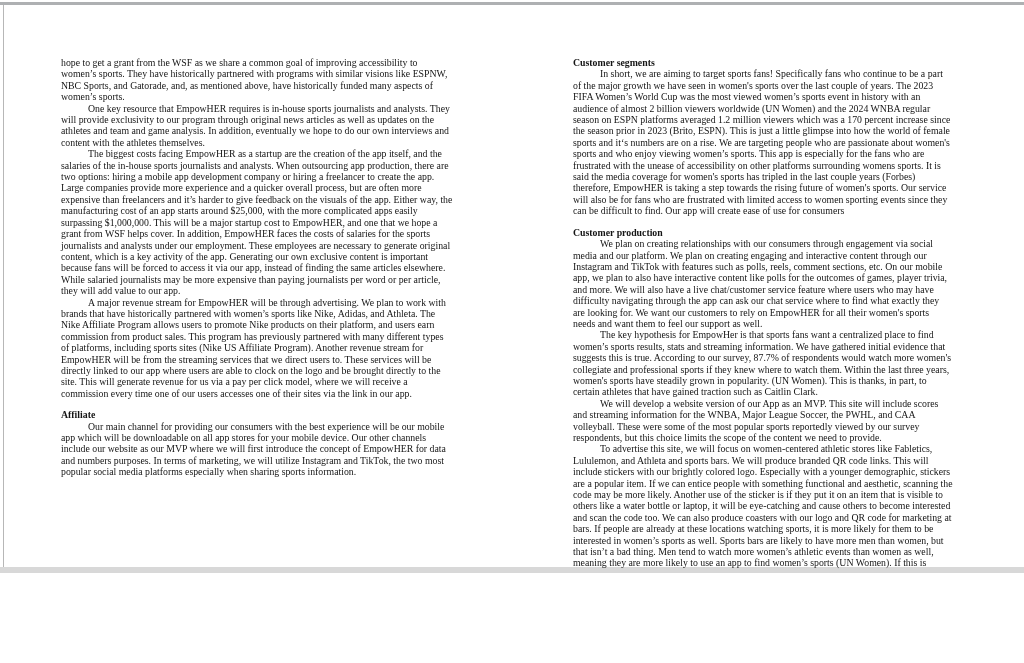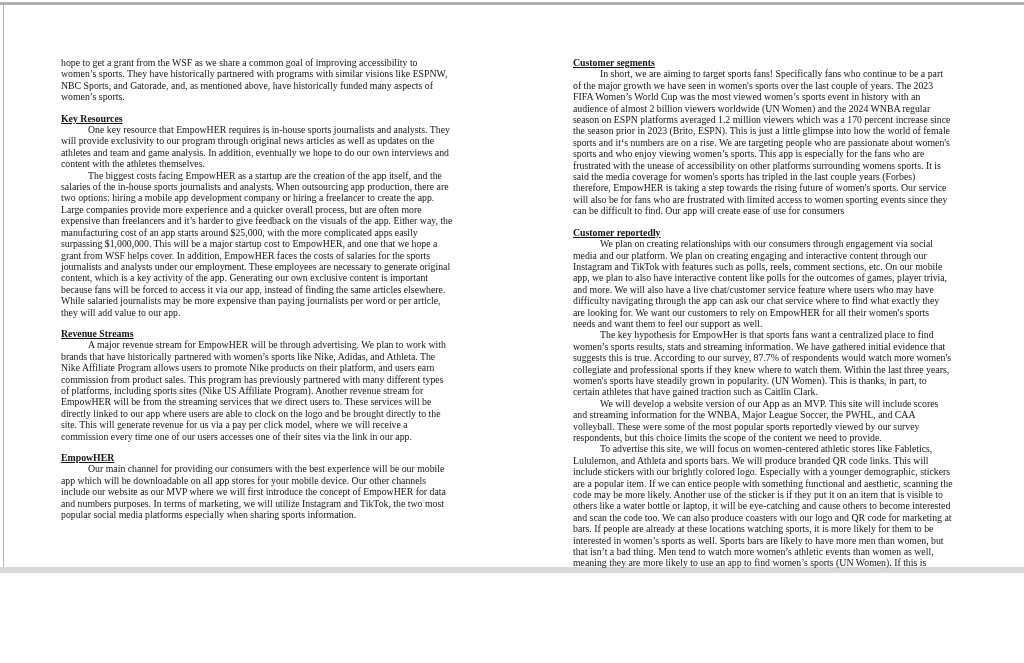--- a/index.html
+++ b/index.html
@@ -37,48 +37,45 @@
     -webkit-hyphens: none; hyphens: none;
   }
   .page-left  { left: 61px;  width: 392px; }
   .page-right { left: 573px; width: 380px; }
   .para {
     margin: 0;
   }
   .para.indent { text-indent: 27px; }
   .heading {
     font-weight: bold;
-    text-decoration: underline;
     margin: 10px 0 0 0;
   }
   .page > :first-child { margin-top: 0; }
 </style>
 </head>
 <body>
 
 <div class="canvas">
 
   <div class="frame-top"></div>
   <div class="frame-left"></div>
   <div class="frame-bottom"></div>
 
   <div class="page page-left">
     <p class="para">hope to get a grant from the WSF as we share a common goal of improving accessibility to women’s sports. They have historically partnered with programs with similar visions like ESPNW, NBC Sports, and Gatorade, and, as mentioned above, have historically funded many aspects of women’s sports.</p>
-    <div class="heading">Key Resources</div>
     <p class="para indent">One key resource that EmpowHER requires is in-house sports journalists and analysts. They will provide exclusivity to our program through original news articles as well as updates on the athletes and team and game analysis. In addition, eventually we hope to do our own interviews and content with the athletes themselves.</p>
     <p class="para indent">The biggest costs facing EmpowHER as a startup are the creation of the app itself, and the salaries of the in-house sports journalists and analysts. When outsourcing app production, there are two options: hiring a mobile app development company or hiring a freelancer to create the app. Large companies provide more experience and a quicker overall process, but are often more expensive than freelancers and it’s harder to give feedback on the visuals of the app. Either way, the manufacturing cost of an app starts around $25,000, with the more complicated apps easily surpassing $1,000,000. This will be a major startup cost to EmpowHER, and one that we hope a grant from WSF helps cover. In addition, EmpowHER faces the costs of salaries for the sports journalists and analysts under our employment. These employees are necessary to generate original content, which is a key activity of the app. Generating our own exclusive content is important because fans will be forced to access it via our app, instead of finding the same articles elsewhere. While salaried journalists may be more expensive than paying journalists per word or per article, they will add value to our app.</p>
-    <div class="heading">Revenue Streams</div>
     <p class="para indent">A major revenue stream for EmpowHER will be through advertising. We plan to work with brands that have historically partnered with women’s sports like Nike, Adidas, and Athleta. The Nike Affiliate Program allows users to promote Nike products on their platform, and users earn commission from product sales. This program has previously partnered with many different types of platforms, including sports sites (Nike US Affiliate Program). Another revenue stream for EmpowHER will be from the streaming services that we direct users to. These services will be directly linked to our app where users are able to clock on the logo and be brought directly to the site. This will generate revenue for us via a pay per click model, where we will receive a commission every time one of our users accesses one of their sites via the link in our app.</p>
-    <div class="heading">EmpowHER</div>
+    <div class="heading">Affiliate</div>
     <p class="para indent">Our main channel for providing our consumers with the best experience will be our mobile app which will be downloadable on all app stores for your mobile device. Our other channels include our website as our MVP where we will first introduce the concept of EmpowHER for data and numbers purposes. In terms of marketing, we will utilize Instagram and TikTok, the two most popular social media platforms especially when sharing sports information.</p>
   </div>
 
   <div class="page page-right">
     <div class="heading">Customer segments</div>
     <p class="para indent">In short, we are aiming to target sports fans! Specifically fans who continue to be a part of the major growth we have seen in women's sports over the last couple of years. The 2023 FIFA Women’s World Cup was the most viewed women’s sports event in history with an audience of almost 2 billion viewers worldwide (UN Women) and the 2024 WNBA regular season on ESPN platforms averaged 1.2 million viewers which was a 170 percent increase since the season prior in 2023 (Brito, ESPN). This is just a little glimpse into how the world of female sports and it‘s numbers are on a rise.  We are targeting people who are passionate about women's sports and who enjoy viewing women’s sports. This app is especially for the fans who are frustrated with the unease of accessibility on other platforms surrounding womens sports. It is said the media coverage for women's sports has tripled in the last couple years (Forbes) therefore, EmpowHER is taking a step towards the rising future of women's sports. Our service will also be for fans who are frustrated with limited access to women sporting events since they can be difficult to find. Our app will create ease of use for consumers</p>
-    <div class="heading">Customer reportedly</div>
+    <div class="heading">Customer production</div>
     <p class="para indent">We plan on creating relationships with our consumers through engagement via social media and our platform.  We plan on creating engaging and interactive content through our Instagram and TikTok with features such as polls, reels, comment sections, etc. On our mobile app, we plan to also have interactive content like polls for the outcomes of games, player trivia, and more.  We will also have a live chat/customer service feature where users who may have difficulty navigating through the app can ask our chat service where to find what exactly they are looking for. We want our customers to rely on EmpowHER for all their women's sports needs and want them to feel our support as well.</p>
     <p class="para indent">The key hypothesis for EmpowHer is that sports fans want a centralized place to find women’s sports results, stats and streaming information. We have gathered initial evidence that suggests this is true. According to our survey, 87.7% of respondents would watch more women's collegiate and professional sports if they knew where to watch them. Within the last three years, women's sports have steadily grown in popularity. (UN Women). This is thanks, in part, to certain athletes that have gained traction such as Caitlin Clark.</p>
     <p class="para indent">We will develop a website version of our App as an MVP. This site will include scores and streaming information for the WNBA, Major League Soccer, the PWHL, and CAA volleyball. These were some of the most popular sports reportedly viewed by our survey respondents, but this choice limits the scope of the content we need to provide.</p>
     <p class="para indent">To advertise this site, we will focus on women-centered athletic stores like Fabletics, Lululemon, and Athleta and sports bars. We will produce branded QR code links. This will include stickers with our brightly colored logo. Especially with a younger demographic, stickers are a popular item. If we can entice people with something functional and aesthetic, scanning the code may be more likely. Another use of the sticker is if they put it on an item that is visible to others like a water bottle or laptop, it will be eye-catching and cause others to become interested and scan the code too. We can also produce coasters with our logo and QR code for marketing at bars. If people are already at these locations watching sports, it is more likely for them to be interested in women’s sports as well. Sports bars are likely to have more men than women, but that isn’t a bad thing. Men tend to watch more women’s athletic events than women as well, meaning they are more likely to use an app to find women’s sports (UN Women). If this is</p>
   </div>
 
 </div>
 
 </body></html>

